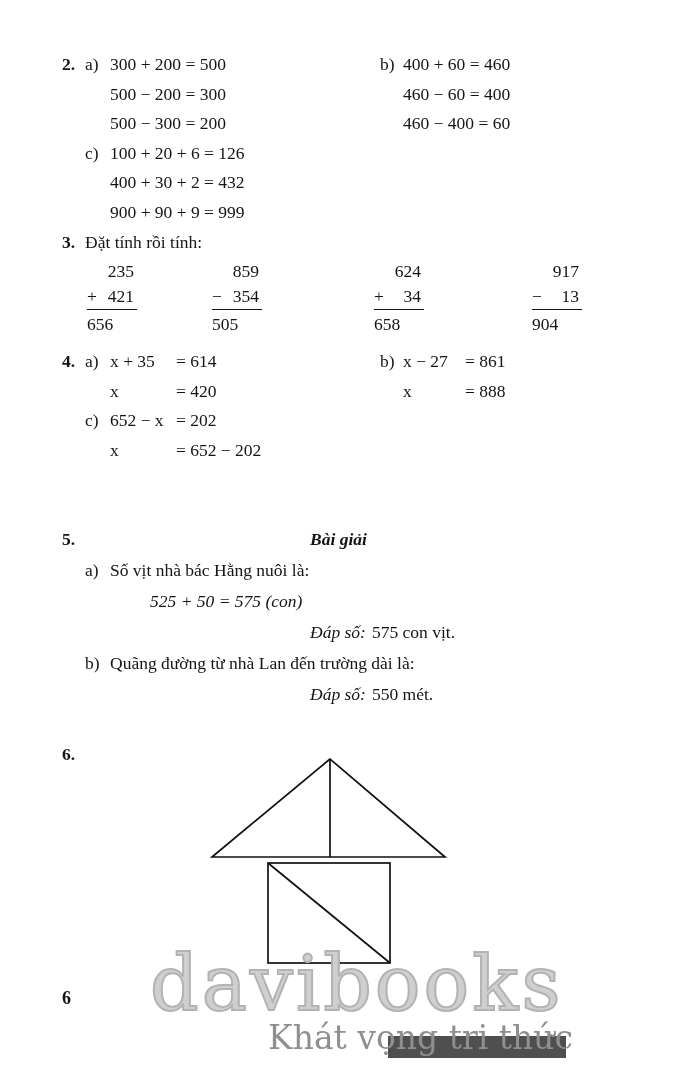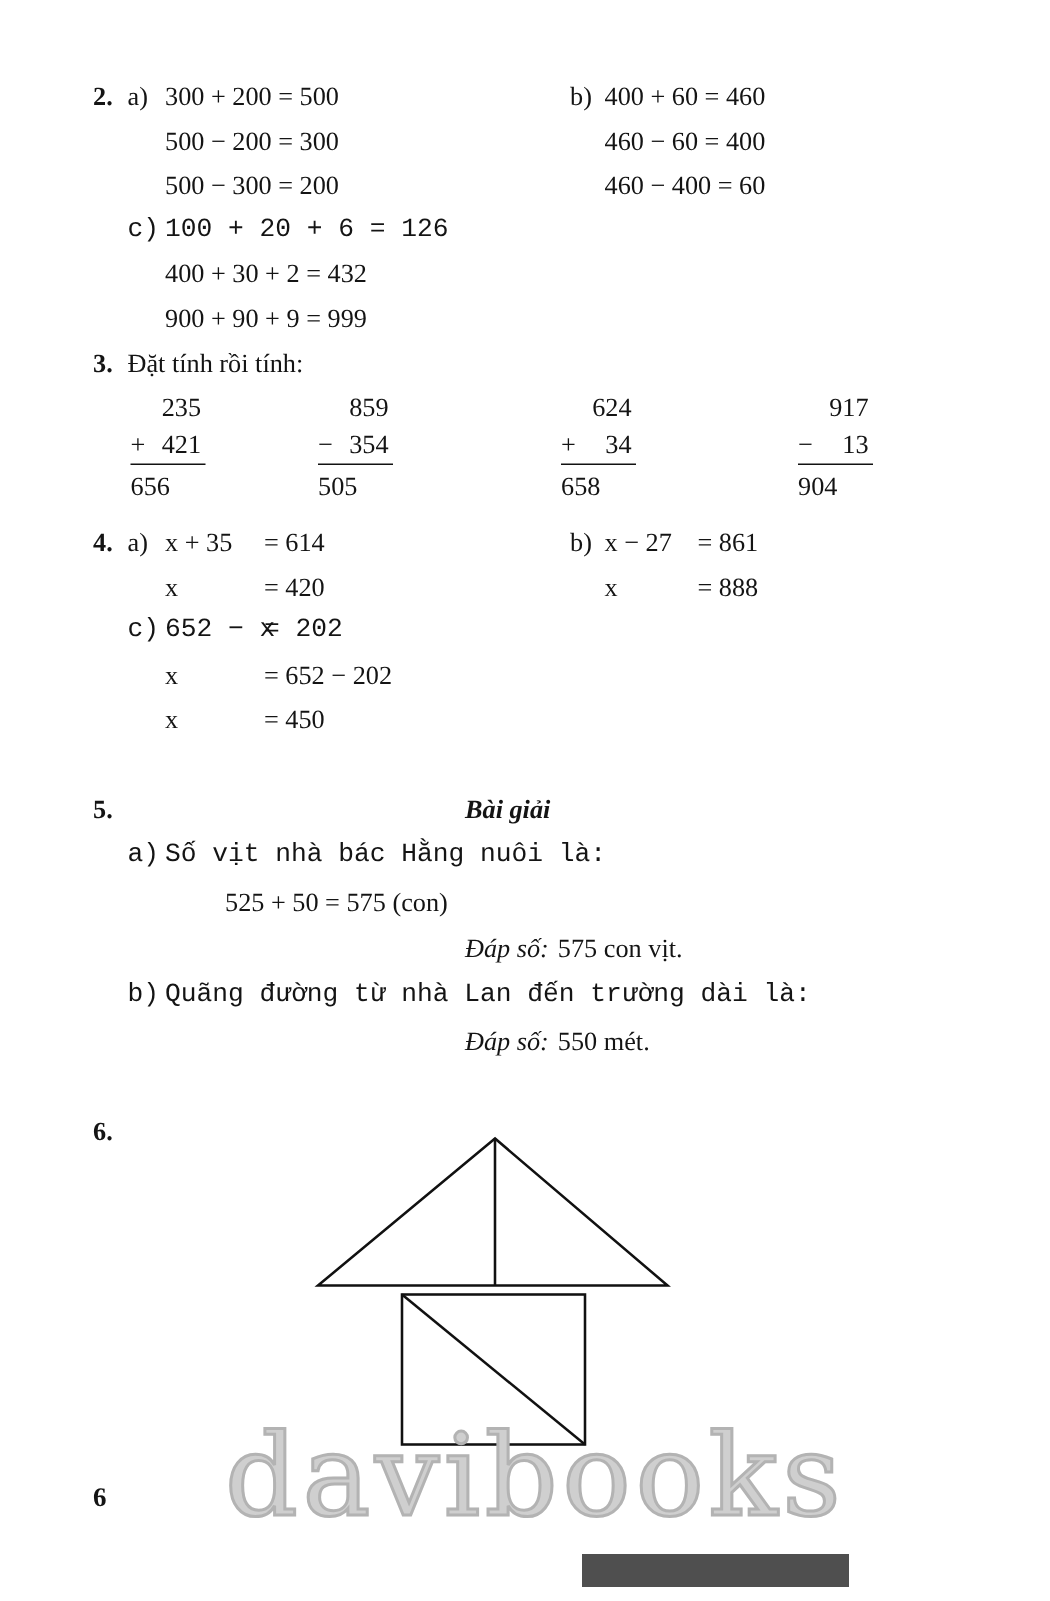--- a/index.html
+++ b/index.html
@@ -6,21 +6,21 @@
   html,body { background:#ffffff; }
   .page {
     position:relative; width:588px; height:1067px; background:#fff;
     font-family:"Liberation Serif","DejaVu Serif",serif;
     font-size:17.5px; color:#141414; overflow:hidden;
   }
   .blk { position:absolute; left:62px; }
   .row { position:relative; height:29.5px; line-height:29.5px; white-space:nowrap; }
   .num  { display:inline-block; width:23px; font-weight:bold; }
   .part { display:inline-block; width:25px; }
-  .indent1 { padding-left:23px;font-family:Liberation Mono, monospace; }
+  .indent1 { padding-left:23px; }
   .indent2 { padding-left:48px; }
   .colb { position:absolute; left:318px; top:0; white-space:nowrap; }
   .colb .part { width:23px; }
   .colb.cont { padding-left:23px; }
 
   
   .ex3 { top:228px; width:600px; height:118px; }
   .vcalc { position:absolute; top:31px; width:50px; }
   .vc1 { left:25px; } .vc2 { left:150px; } .vc3 { left:312px; } .vc4 { left:470px; }
   .vt { text-align:right; height:25px; line-height:25px; padding-right:3px; }
@@ -32,21 +32,21 @@
   
   .xa { display:inline-block; width:66px; }
   .colb .xb { display:inline-block; width:62px; }
 
   
   .ex5 .row { height:31px; line-height:31px; }
   .sol-title { position:absolute; left:248px; font-weight:bold; font-style:italic; }
   .answer { position:absolute; left:248px; }
   .ans-label { font-style:italic; }
   .ans-value { margin-left:6px;margin-top:32px; }
-  .calc-indent { padding-left:88px; }
+  .calc-indent { padding-left:88px;font-style:italic; }
 
   
   .figure-svg { position:absolute; left:138px; top:13px; }
 
   
   .pagenum { position:absolute; left:62px; top:988px; font-weight:bold; font-size:18px; }
   .wm {
     position:absolute; left:150px; top:946px; font-size:76px; line-height:76px;
     color:#cfcfcf; letter-spacing:3px; z-index:0;
     -webkit-text-stroke:2px #b3b3b3;
@@ -120,23 +120,20 @@
     <div class="row indent2">
       <span class="xa">x</span><span>= 420</span>
       <span class="colb cont"><span class="xb">x</span><span>= 888</span></span>
     </div>
     <div class="row indent1">
       <span class="part">c)</span><span class="xa">652 − x</span><span>= 202</span>
     </div>
     <div class="row indent2">
       <span class="xa">x</span><span>= 652 − 202</span>
     </div>
-    <div class="row indent2">
-      <span class="xa">x</span><span>= 450</span>
-    </div>
   </section>
 
   <section class="blk ex5" style="top:524px; width:620px;">
     <div class="row">
       <span class="num">5.</span>
       <span class="sol-title">Bài giải</span>
     </div>
     <div class="row indent1">
       <span class="part">a)</span><span>Số vịt nhà bác Hằng nuôi là:</span>
     </div>
@@ -161,15 +158,16 @@
     <svg class="figure-svg" width="252" height="214" viewBox="0 0 252 214">
       <polygon points="130,6 12,104 245,104" fill="none" stroke="#111" stroke-width="1.7"></polygon>
       <line x1="130" y1="6" x2="130" y2="104" stroke="#111" stroke-width="1.7"></line>
       <rect x="68" y="110" width="122" height="100" fill="none" stroke="#111" stroke-width="1.7"></rect>
       <line x1="68" y1="110" x2="190" y2="210" stroke="#111" stroke-width="1.7"></line>
     </svg>
   </section>
 
   <div class="wm">davibooks</div>
   <div class="wm-bar"></div>
+  <div class="wm-tag">Khát vọng tri thức</div>
   <div class="pagenum">6</div>
 
 </div>
 
 </body></html>

